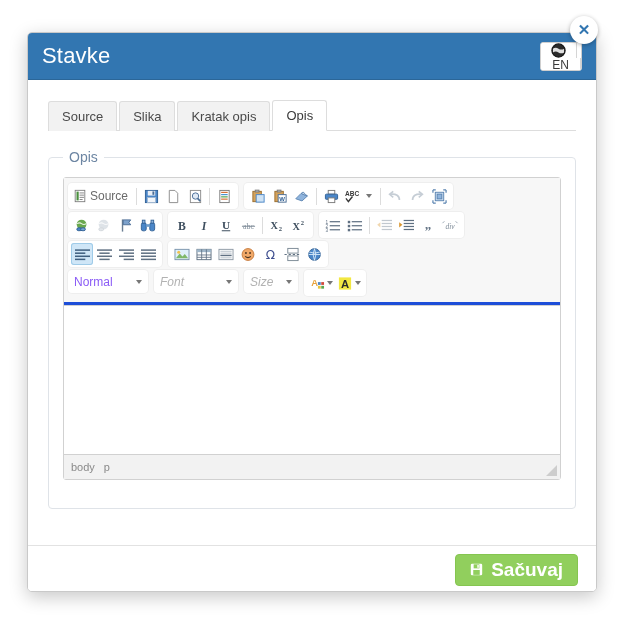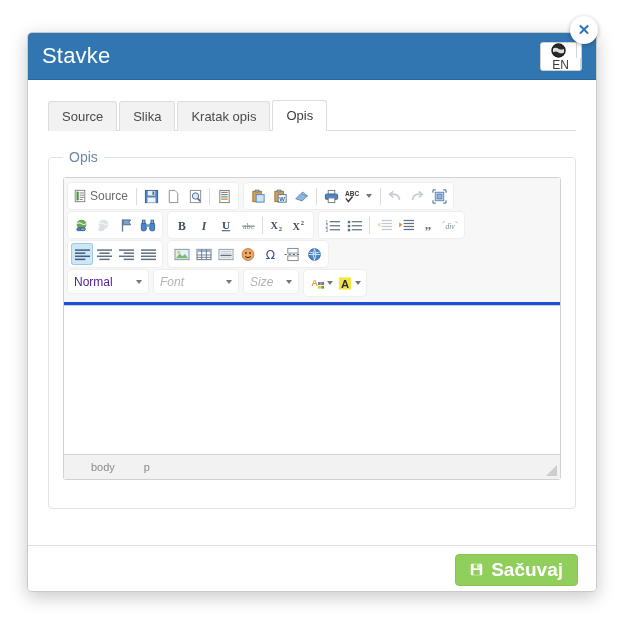--- a/index.html
+++ b/index.html
@@ -203,21 +203,21 @@
   
   .combo {
     height: 23px;
     display: flex;
     align-items: center;
     justify-content: space-between;
     background: #ffffff;
     border-radius: 4px;
     padding: 0 6px;
     font-size: 12px;
-    color: #4c1d95;
+    color: #8b5cf6;
     box-shadow: 0 0 0 1px rgba(0,0,0,0.035);
     box-sizing: border-box;
   }
   .combo.ph { color:#b2b2b2; font-style: italic; }
   .combo-normal { width: 80px; }
   .combo-font { width: 84px; }
   .combo-size { width: 54px; }
 
   .cke-content {
     background: #ffffff;
@@ -228,21 +228,21 @@
     background: #f2f2f2;
     border-top: 1px solid #d1d1d1;
     height: 24px;
     display: flex;
     align-items: center;
     padding: 0 7px;
     font-size: 11px;
     color: #8a8a8a;
     position: relative;
   }
-  .path-item { margin-right: 9px; margin-left: 20px; }
+  .path-item { margin-right: 9px; }
   .grip {
     position: absolute;
     right: 3px; bottom: 3px;
     width: 0; height: 0;
     border-left: 11px solid transparent;
     border-bottom: 11px solid #cdcdcd;
   }
 
   
   .modal-footer {

